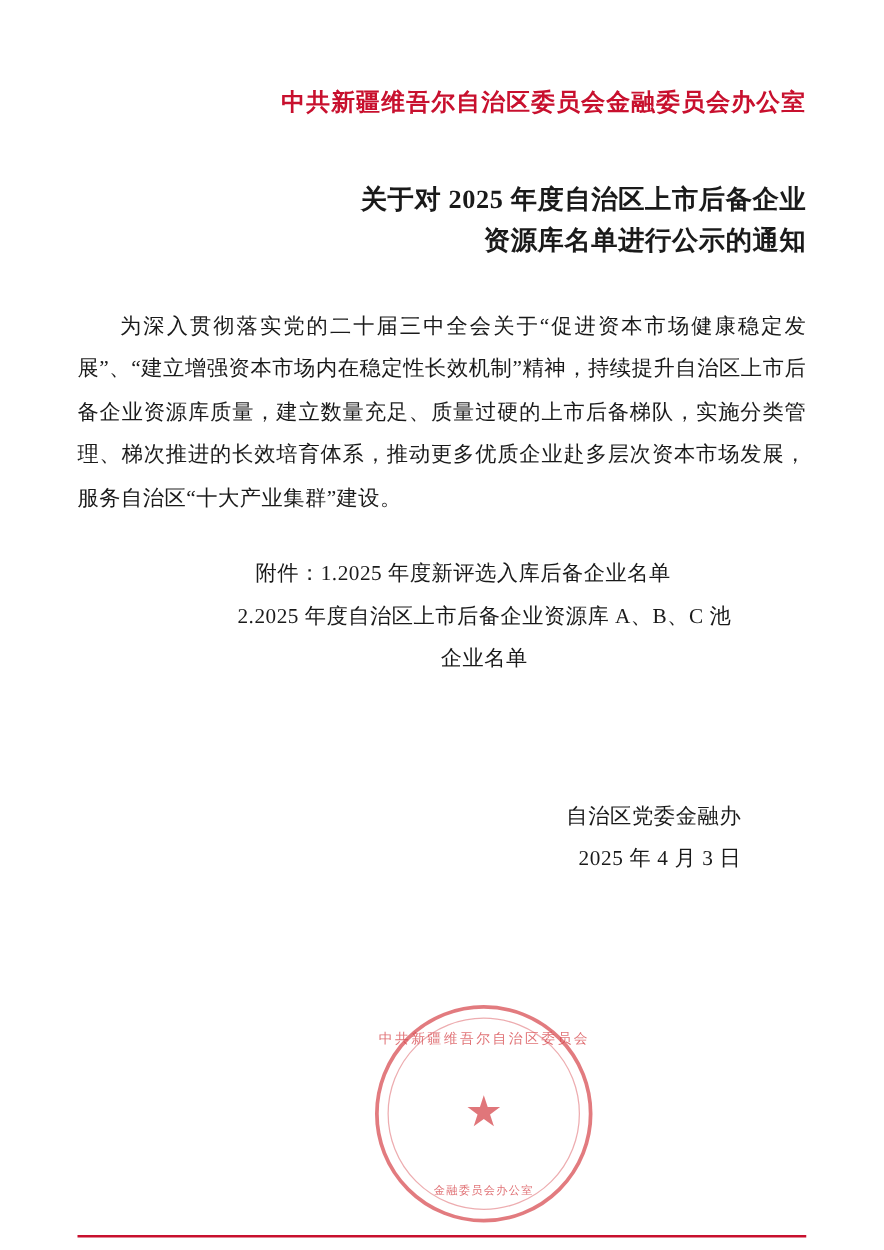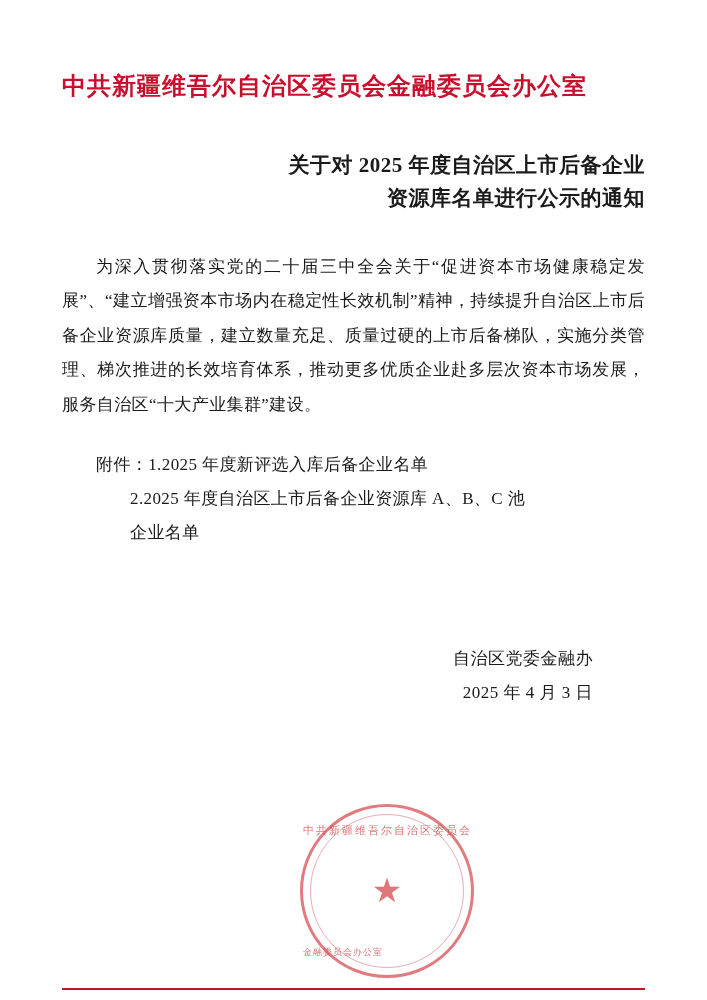--- a/index.html
+++ b/index.html
@@ -18,26 +18,26 @@
   .page {
     position: relative;
     width: 707px;
     height: 1000px;
     box-sizing: border-box;
     padding: 0 62px;
   }
 
   
   .letterhead {
-    text-align: left;
+    text-align: right;
     margin-top: 72px;
     color: #c8102e;
     font-family: "Liberation Serif", "DejaVu Serif", serif;
     font-weight: bold;
-    font-size: 24px;
+    font-size: 19px;
     letter-spacing: 1px;
     line-height: 1.2;
     white-space: nowrap;
   }
 
   
   .doc-title {
     text-align: right;
     margin-top: 48px;
     font-size: 21px;
@@ -66,20 +66,21 @@
   
   .attachments {
     margin-top: 26px;
     font-size: 17px;
     line-height: 2.0;
     letter-spacing: 0.4px;
   }
   .attach-row {
     display: block;
     text-indent: 2em;
+    text-align: center;
   }
   .attach-row.cont {
     text-indent: 4em;
   }
   .attach-row.cont2 {
     text-indent: 4em;
   }
 
   
   .signature {
@@ -134,20 +135,21 @@
     left: 0;
     right: 14px;
     text-align: right;
     font-size: 11px;
     letter-spacing: 2px;
   }
   .seal .arc-text-lower {
     bottom: 16px;
     left: 0;
     right: 0;
+    text-align: center;
     font-size: 9px;
     letter-spacing: 1px;
   }
 
   
   .bottom-rule {
     position: absolute;
     left: 62px;
     right: 62px;
     bottom: 82px;

